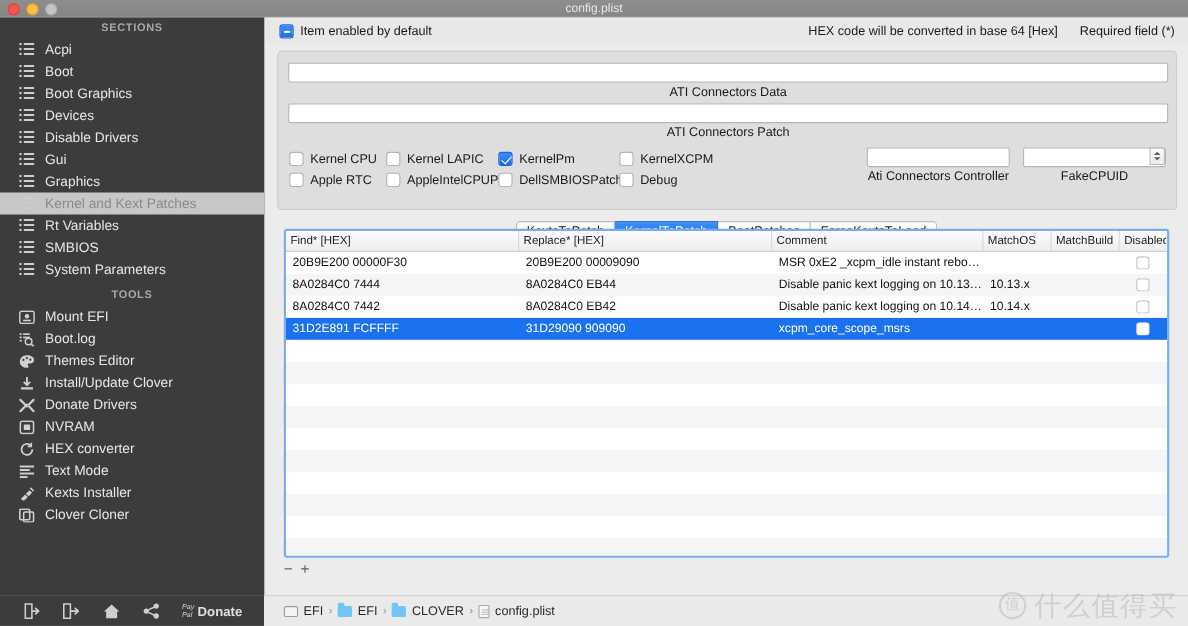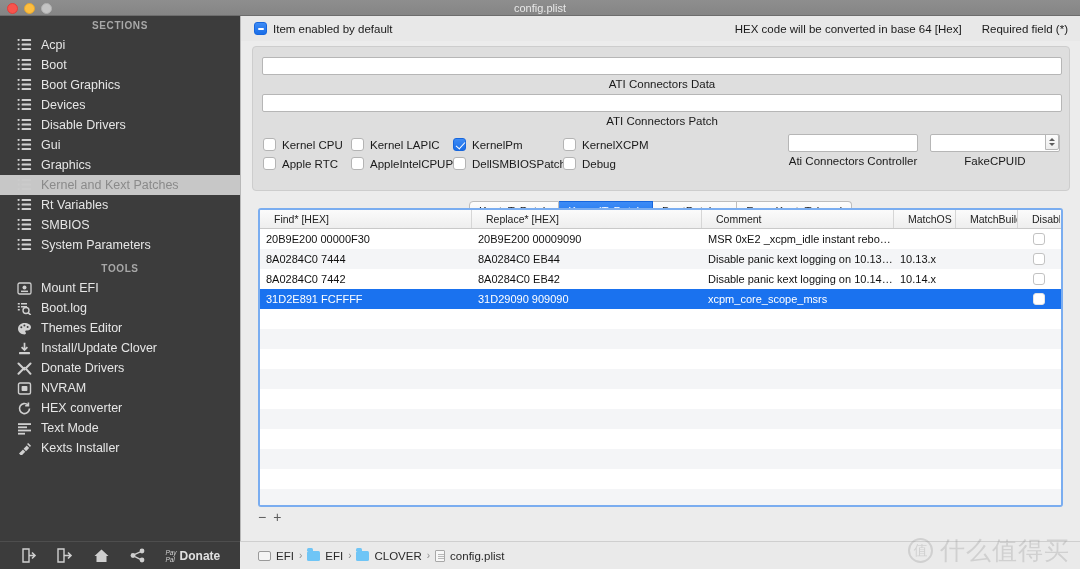--- a/index.html
+++ b/index.html
@@ -168,21 +168,21 @@
   
   .tablewrap {
     position: absolute; left: 258px; top: 208px;
     width: 805px; height: 299px;
     border: 2px solid #7aadf0; border-radius: 3px;
     background: #fff; overflow: hidden;
   }
   .thead { display: flex; height: 19px; background: linear-gradient(to bottom,#fbfbfb,#eeeeee); border-bottom: 1px solid #c9c9c9; }
   .th {
     font-size: 10.5px; color: #222; line-height: 19px;
-    padding-left: 14px; border-right: 1px solid #d6d6d6;
+    padding-left: 4px; border-right: 1px solid #d6d6d6;
     overflow: hidden; white-space: nowrap;
   }
   .th:last-child { border-right: none; }
   .c-find { width: 212px; }
   .c-repl { width: 230px; }
   .c-comm { width: 192px; }
   .c-mos  { width: 62px; }
   .c-mbd  { width: 62px; }
   .c-dis  { width: 42px; }
 
@@ -460,20 +460,27 @@
             </svg>
             <span>Text Mode</span>
           </div>
           <div class="sb-item">
             <svg class="sb-icon" viewBox="0 0 15 13">
               <path d="M2 11.5l4-4 2.3 2.3-4 4z" fill="#d0d0d0"></path>
               <path d="M6.6 6.8l3.2-3.2 2.4 2.4-3.2 3.2z" fill="#d0d0d0"></path>
               <path d="M10.6 1.5l2.9 2.9" stroke="#d0d0d0" stroke-width="1.5"></path>
             </svg>
             <span>Kexts Installer</span>
+          </div>
+          <div class="sb-item">
+            <svg class="sb-icon" viewBox="0 0 15 13">
+              <rect x="1" y="1" width="9" height="9.5" rx="1.2" fill="none" stroke="#d0d0d0" stroke-width="1.4"></rect>
+              <rect x="4.5" y="3.4" width="9" height="9.2" rx="1.2" fill="none" stroke="#d0d0d0" stroke-width="1.4"></rect>
+            </svg>
+            <span>Clover Cloner</span>
           </div>
         </div>
     </div>
     <div class="sb-bottom">
       <span class="tool">
         <svg width="17" height="15" viewBox="0 0 17 15">
             <path d="M3 1h6v13H3z" fill="none" stroke="#cfcfcf" stroke-width="1.4"></path>
             <path d="M9 7.5h6M12 4.5l3 3-3 3" stroke="#cfcfcf" stroke-width="1.6" fill="none"></path>
           </svg>
       </span>

